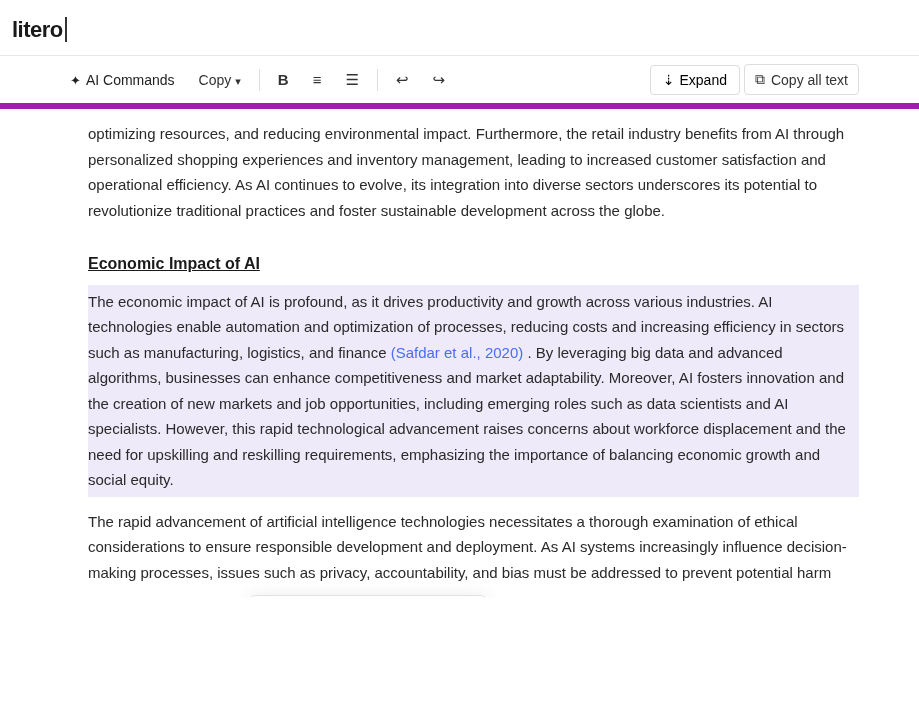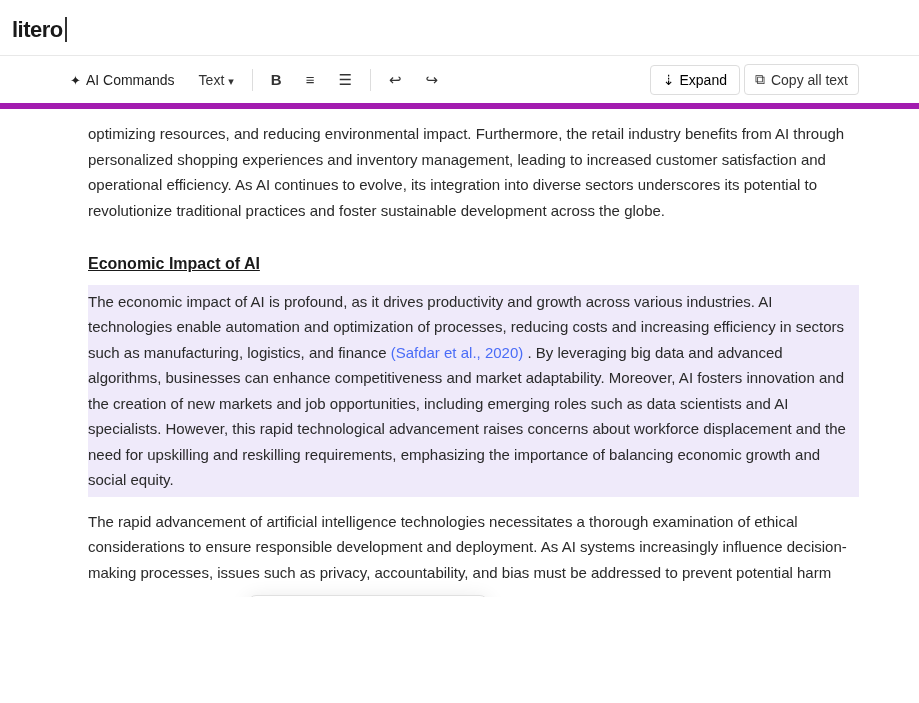--- a/index.html
+++ b/index.html
@@ -181,21 +181,21 @@
   </div>
 </div>
 
 <div class="toolbar">
   <button class="toolbar-btn ai-commands">
     <span class="sparkle"></span>
     <span>AI Commands</span>
   </button>
 
   <button class="text-dropdown">
-    <span>Text</span>
+    <span>Copy</span>
     <span class="chevron-down"></span>
   </button>
 
   <div class="toolbar-separator"></div>
 
   <button class="toolbar-btn">
     <span class="bold-icon">B</span>
   </button>
 
   <button class="toolbar-btn">

